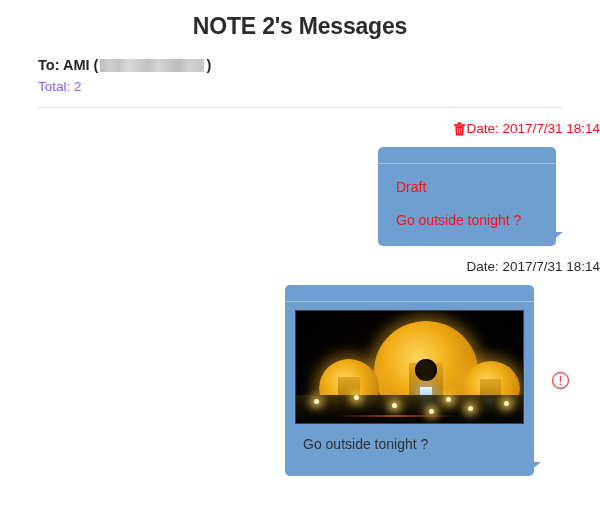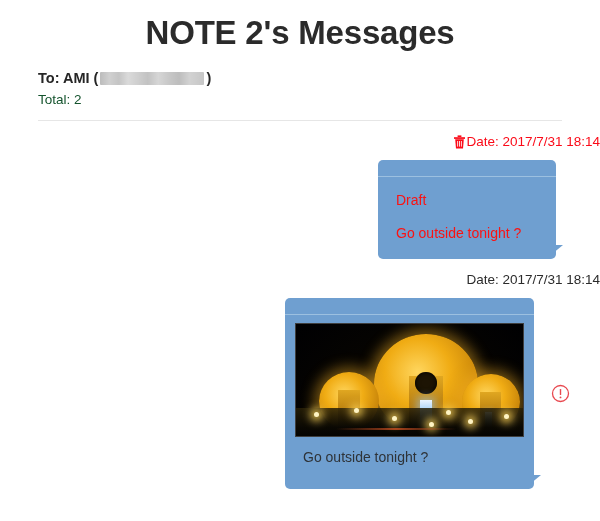--- a/index.html
+++ b/index.html
@@ -11,21 +11,21 @@
     height: 521px;
     background: #ffffff;
     font-family: "Liberation Sans", sans-serif;
     color: #333333;
     overflow: hidden;
     position: relative;
   }
 
   .page-title {
     text-align: center;
-    font-size: 33px;
+    font-size: 23px;
     font-weight: bold;
     color: #2b2b2b;
     letter-spacing: -0.2px;
     margin: 12px 0 0 0;
     line-height: 1.3;
   }
 
   .meta-block {
     padding: 12px 0 0 38px;
   }
@@ -47,21 +47,21 @@
     background:
       linear-gradient(90deg,
         #bcbcbc 0%, #d0d0d0 9%, #c4c4c4 18%, #dadada 27%,
         #cfcfcf 36%, #c2c2c2 46%, #d6d6d6 56%, #c8c8c8 66%,
         #bdbdbd 76%, #d2d2d2 86%, #c6c6c6 100%);
     border-radius: 1px;
     filter: blur(0.4px);
   }
   .meta-line {
     font-size: 13.5px;
-    color: #14532d;
+    color: #8b5cf6;
     line-height: 1.7;
   }
   .meta-line.deleted {
     color: #fc0d1b;
   }
 
   .divider {
     height: 1px;
     background: #e6e6e6;
     margin: 8px 38px 0 38px;

